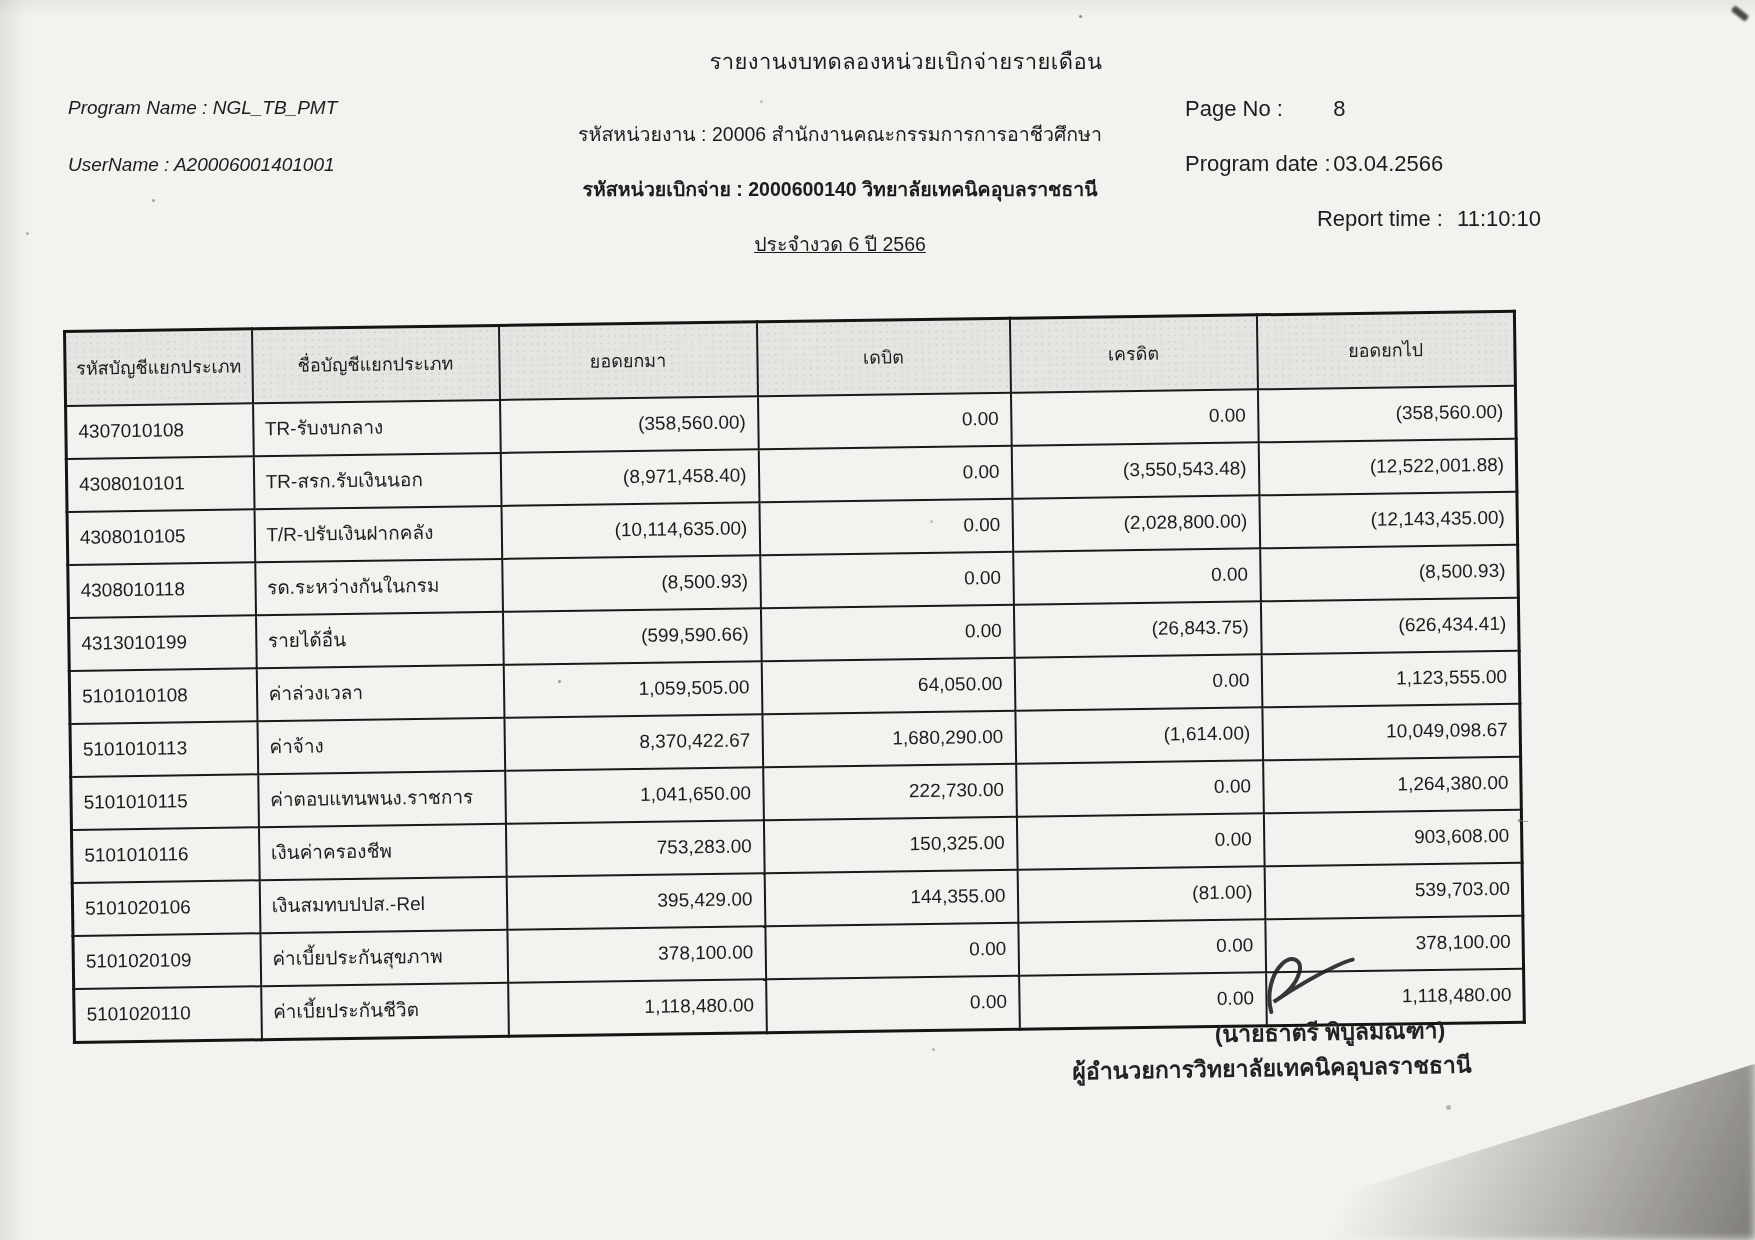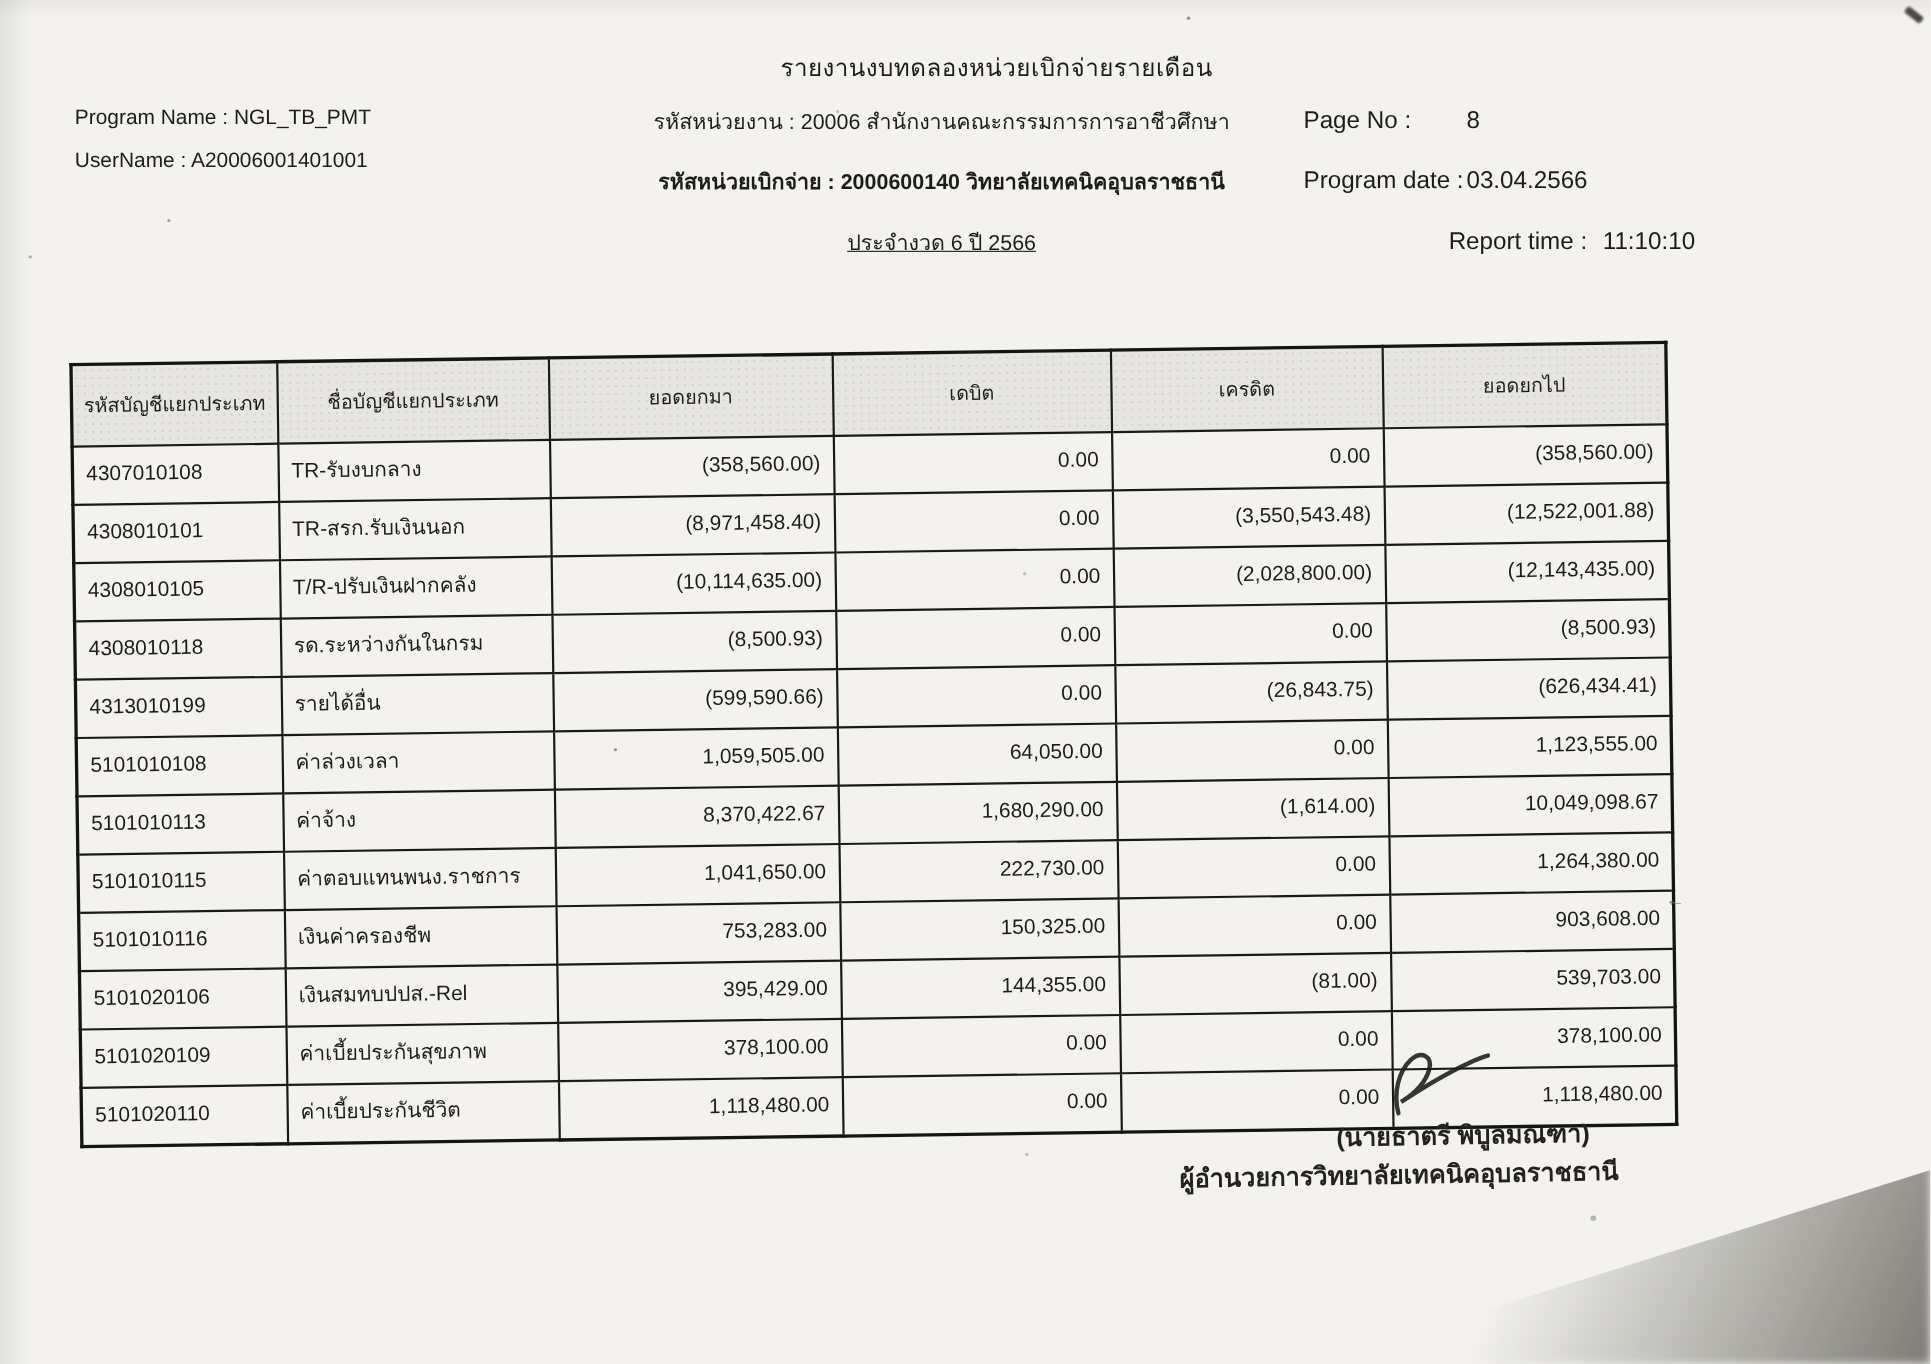--- a/index.html
+++ b/index.html
@@ -12,24 +12,24 @@
   
   .edge-shade{position:absolute;inset:0;pointer-events:none;
     background:
       linear-gradient(90deg, rgba(0,0,0,0.07), rgba(0,0,0,0) 28px),
       linear-gradient(180deg, rgba(0,0,0,0.05), rgba(0,0,0,0) 16px);
   }
   .title{
     position:absolute;top:44px;left:0;width:1740px;text-align:center;
     font-size:22px;letter-spacing:.4px;margin-left:36px;
   }
-  .hline{position:absolute;font-size:19px;white-space:nowrap;}
+  .hline{position:absolute;font-size:19px;white-space:nowrap;font-style:italic;}
   .hl-program{left:68px;top:97px;}
-  .hl-user{left:68px;top:136px;}
-  .hcenter{position:absolute;left:436px;width:840px;text-align:center;font-size:19.5px;white-space:nowrap;}
+  .hl-user{left:68px;top:154px;}
+  .hcenter{position:absolute;left:420px;width:840px;text-align:center;font-size:19.5px;white-space:nowrap;margin-top:24px;}
   .hc-agency{top:95px;}
   .hc-unit{top:150px;font-weight:bold;}
   .hc-period{top:205px;text-decoration:underline;}
   .hr-line{position:absolute;left:1185px;width:480px;font-size:22px;white-space:nowrap;}
   .hr-1{top:96px;} .hr-2{top:151px;} .hr-3{top:206px;text-align:center;}
   .hr-label{display:inline-block;width:142px;}
   
   table.trial{
     position:absolute;left:63px;top:330px;width:1450px;
     border-collapse:collapse;table-layout:fixed;

